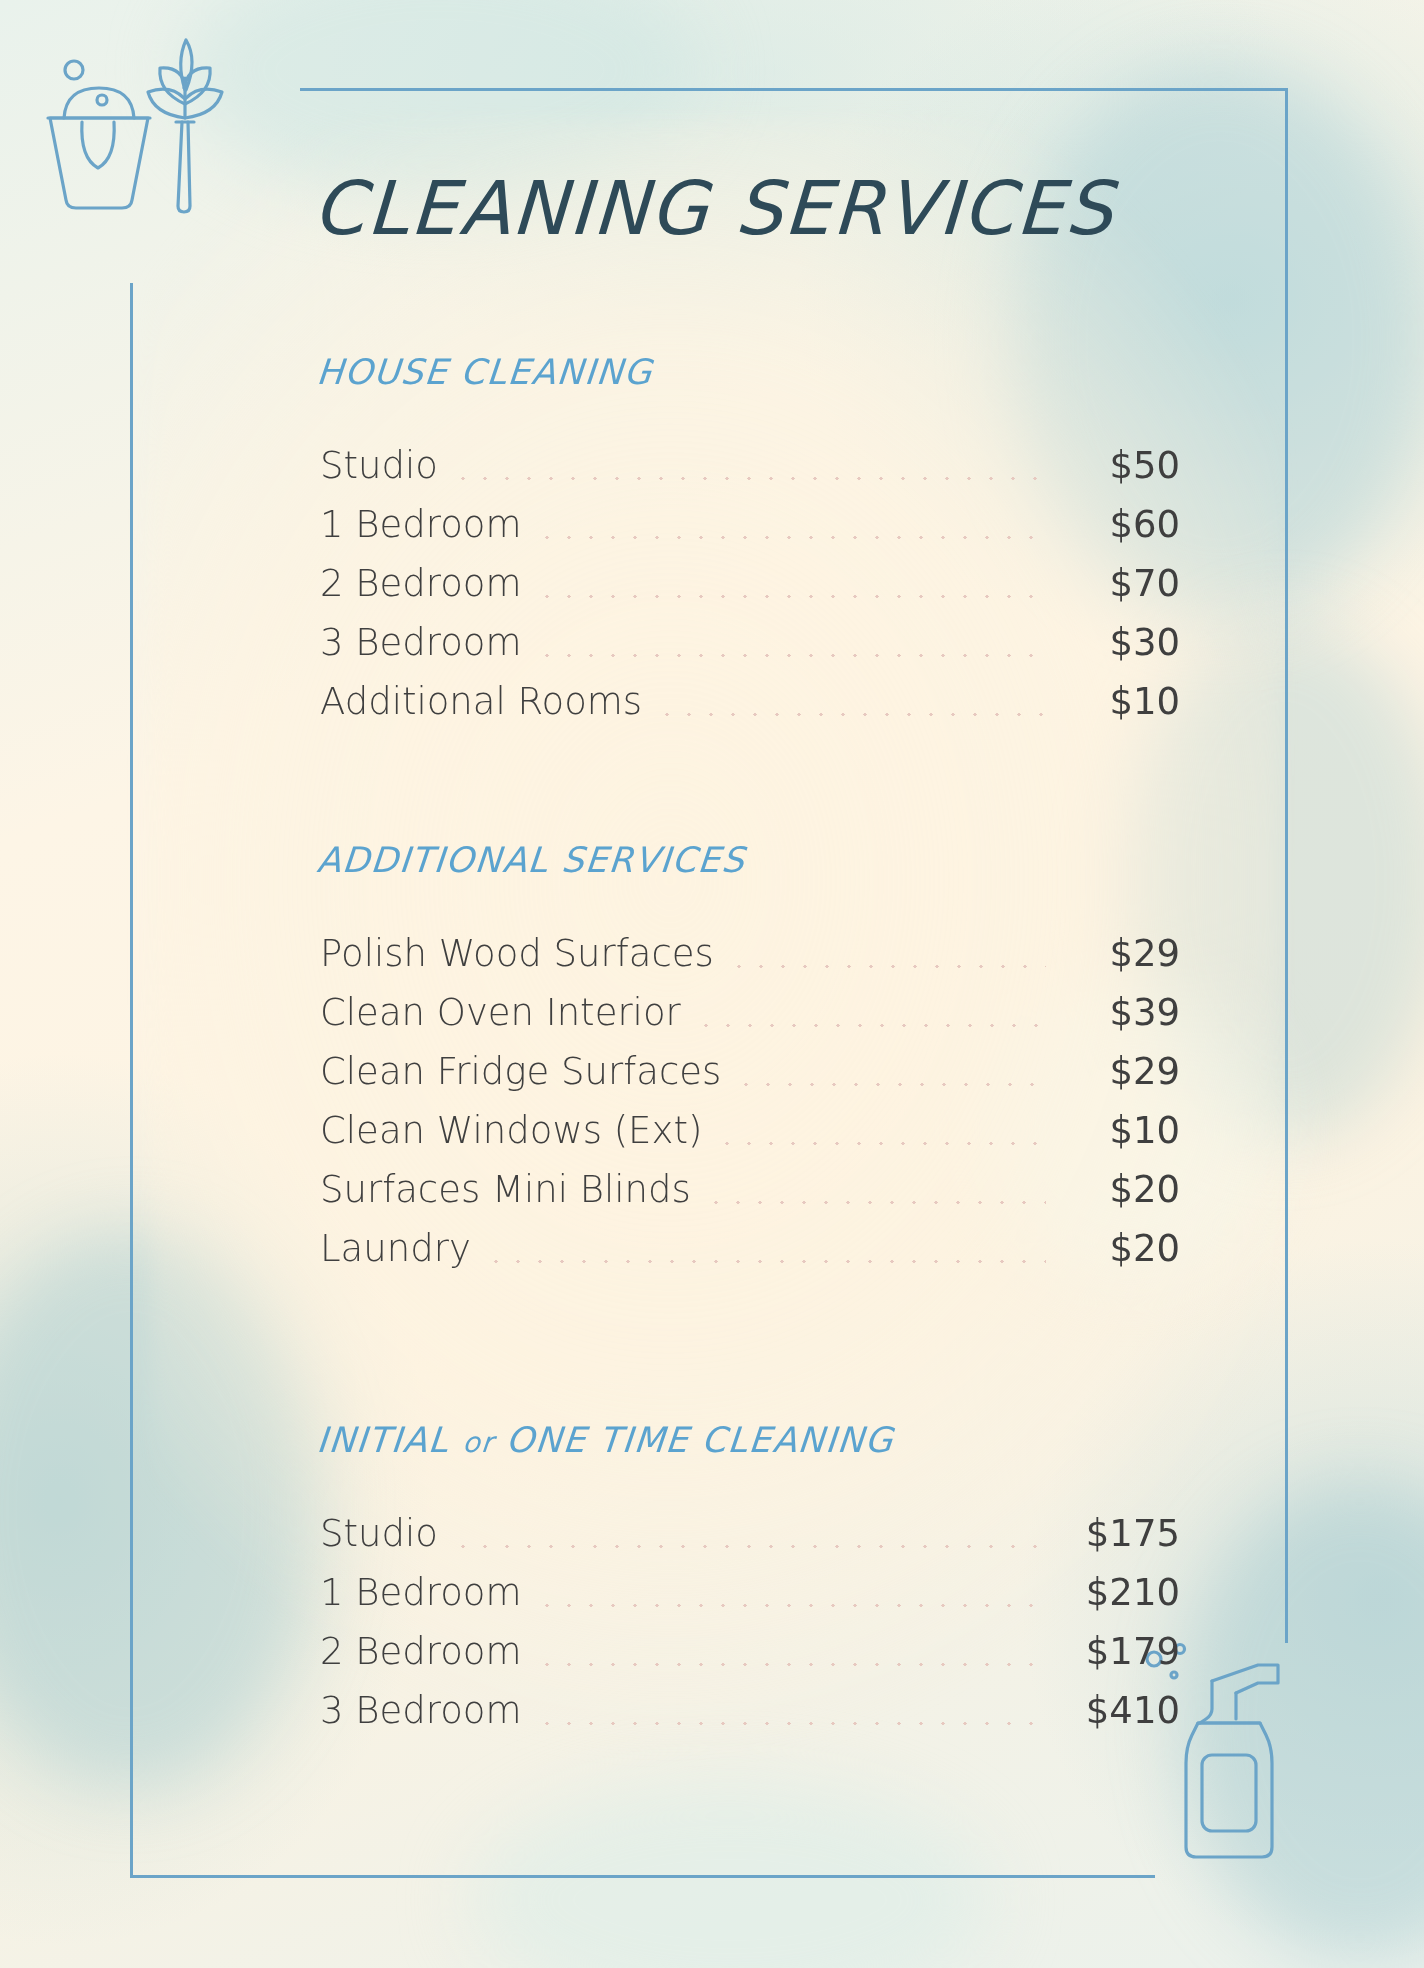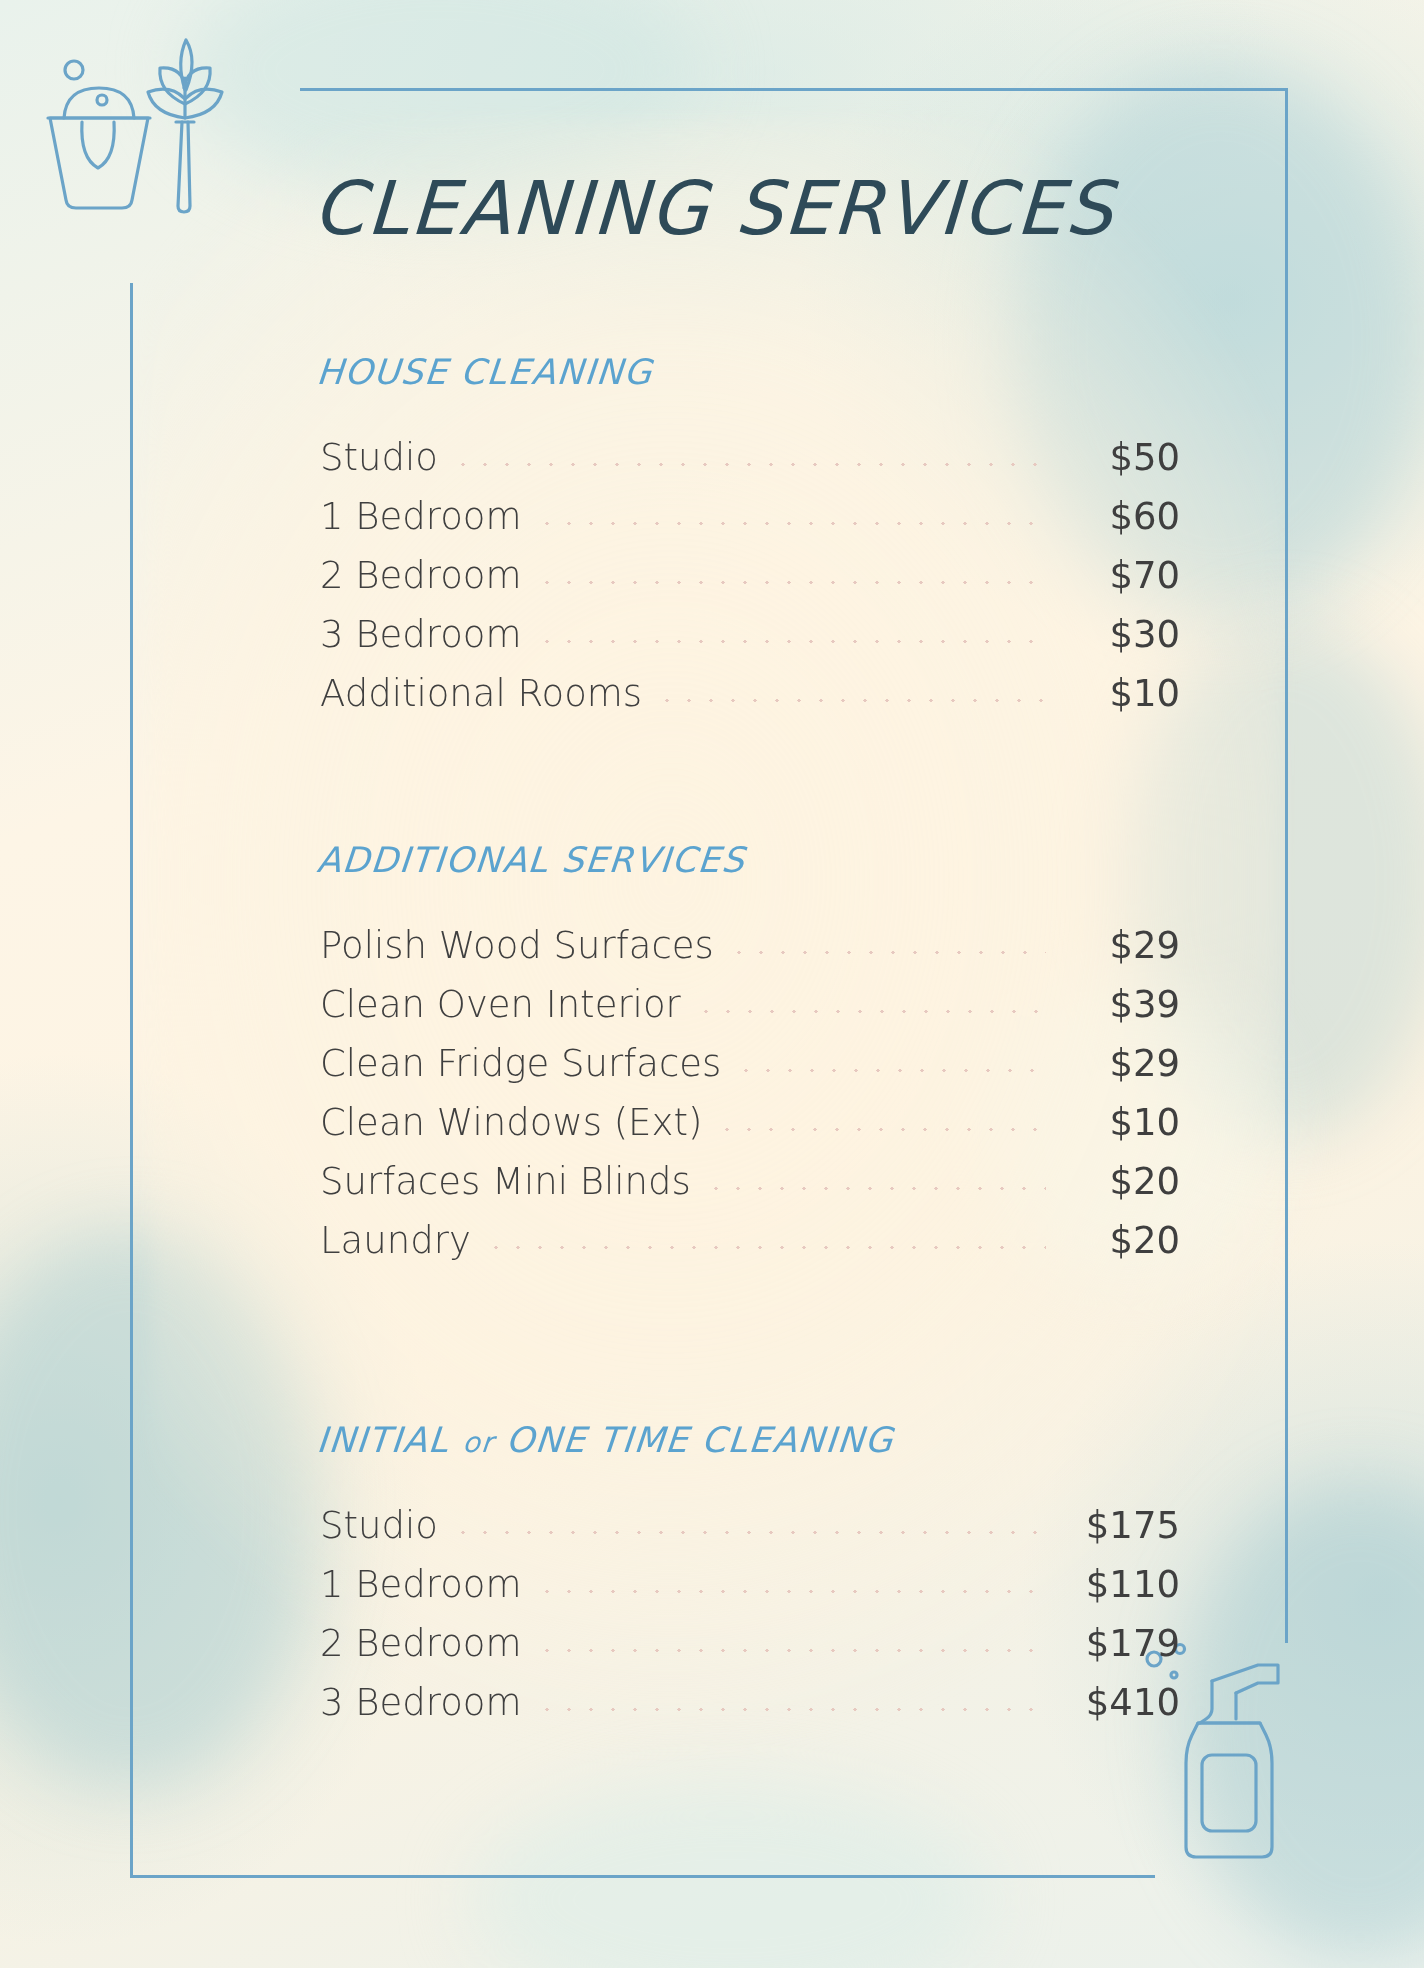--- a/index.html
+++ b/index.html
@@ -103,21 +103,21 @@
   }
   .section-heading .conj {
     font-size: 28px;
     text-transform: lowercase;
   }
 
   .rows { }
 
   .row {
     display: flex;
-    align-items: center;
+    align-items: flex-end;
     height: 59px;
   }
   .row-label {
     font-family: "DejaVu Sans", sans-serif;
     font-size: 37px;
     color: #3f3f3f;
     white-space: nowrap;
     font-weight: 300;
   }
   .row-dots {
@@ -305,21 +305,21 @@
       </div>
       <div class="rows">
         <div class="row">
           <span class="row-label">Studio</span>
           <span class="row-dots"></span>
           <span class="row-price">$175</span>
         </div>
         <div class="row">
           <span class="row-label">1 Bedroom</span>
           <span class="row-dots"></span>
-          <span class="row-price">$110</span>
+          <span class="row-price">$210</span>
         </div>
         <div class="row">
           <span class="row-label">2 Bedroom</span>
           <span class="row-dots"></span>
           <span class="row-price">$179</span>
         </div>
         <div class="row">
           <span class="row-label">3 Bedroom</span>
           <span class="row-dots"></span>
           <span class="row-price">$410</span>

